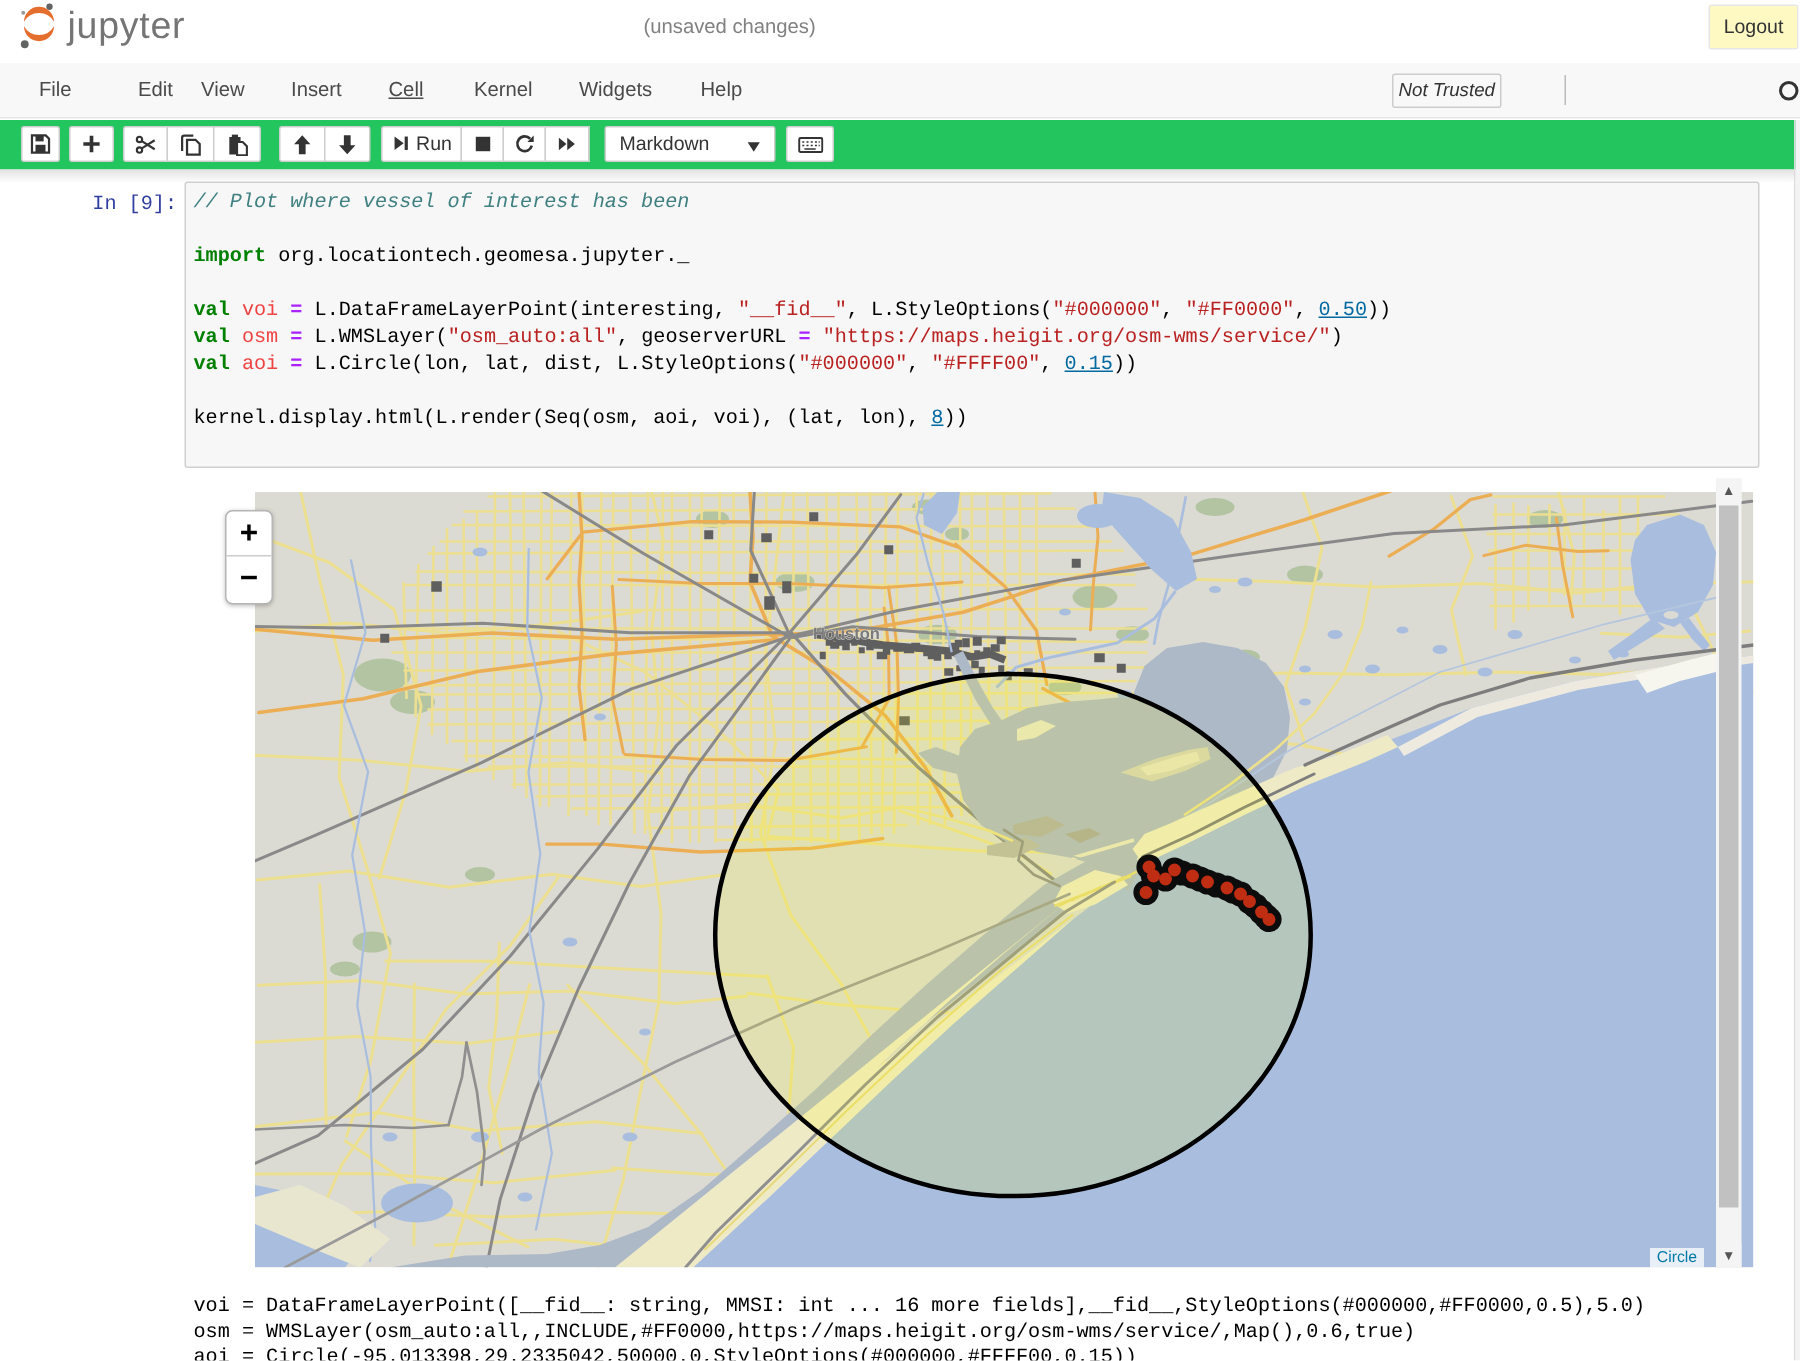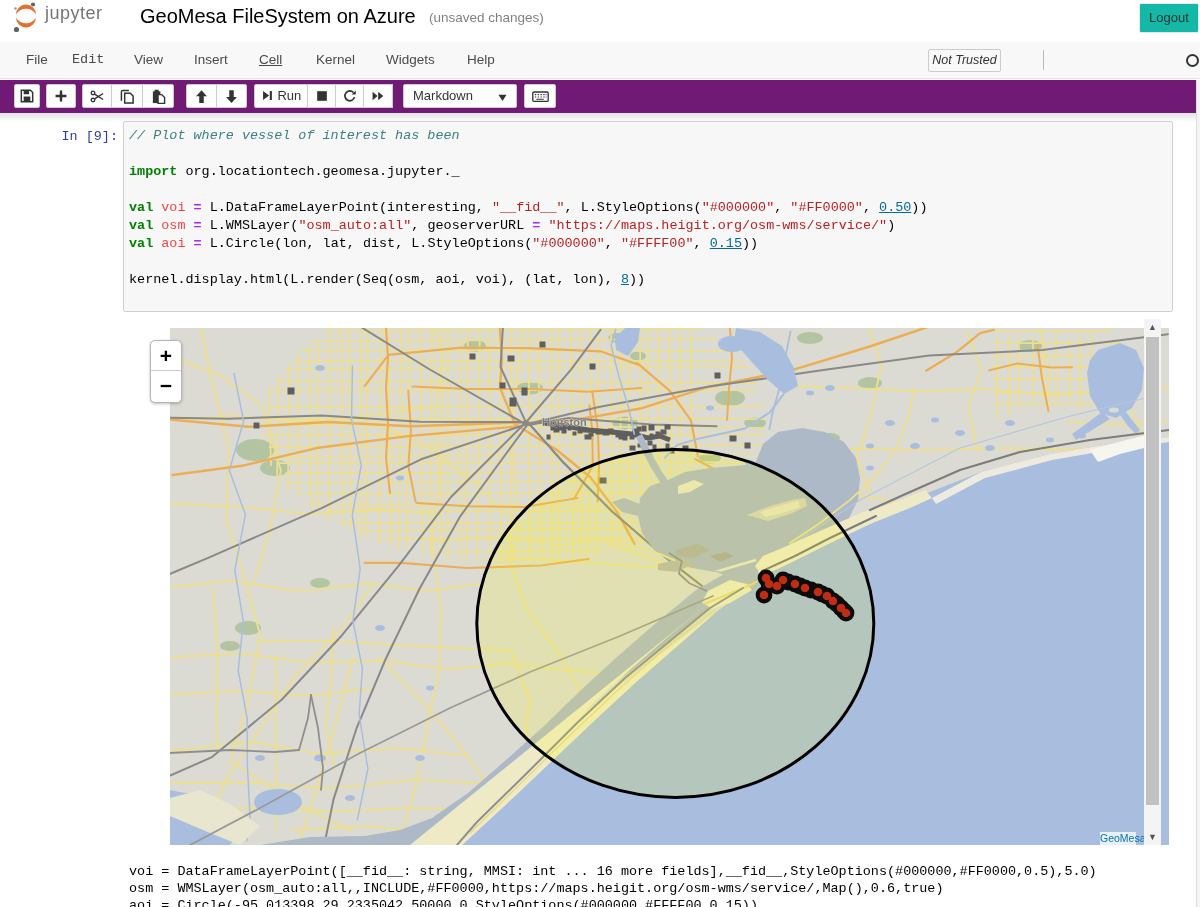--- a/index.html
+++ b/index.html
@@ -3,36 +3,36 @@
 <meta charset="utf-8">
 <style>
 * { margin:0; padding:0; box-sizing:border-box; }
 html,body { width:1200px; height:907px; overflow:hidden; background:#fff;
   font-family:"Liberation Sans", sans-serif; }
 #page { position:relative; width:1200px; height:907px; }
 
 
 #hdr { position:absolute; left:0; top:0; width:1200px; height:113px; background:#fff; }
 #logo { position:absolute; left:13px; top:4px; }
-#logotext { position:absolute; left:45px; top:3px; font-size:18px; color:#757576; letter-spacing:0.5px;}
+#logotext { position:absolute; left:45px; top:3px; font-size:25px; color:#757576; letter-spacing:0.5px;}
 #title { position:absolute; left:140px; top:5px; font-size:20px; color:#000; }
 #unsaved { position:absolute; left:429px; top:10px; font-size:13.5px; color:#818181; }
-#logout { position:absolute; left:1139px; top:3px; width:60px; height:30px; background:#14b8a6;
+#logout { position:absolute; left:1139px; top:3px; width:60px; height:30px; background:#fef9c3;
   border:1px solid #e7e7e7; border-radius:2px; font-size:13px; color:#333; text-align:center; line-height:28px;}
 #menubar { position:absolute; left:0; top:42px; width:1200px; height:37px; background:#f8f8f8;
   border-bottom:1px solid #e7e7e7; }
 .mitem { position:absolute; top:0; height:36px; line-height:36px; font-size:13.5px; color:#4a4a4a; }
 #nottrusted { position:absolute; left:928px; top:7px; width:73px; height:23px; border:1px solid #ccc;
   border-radius:2px; font-size:12.5px; color:#333; text-align:center; line-height:21px; background:transparent;font-style:italic;}
 #kernelname { position:absolute; left:1050px; top:0; height:36px; line-height:36px; font-size:13.8px; color:#777; }
 #kernelbar { position:absolute; left:1043px; top:8px; width:1px; height:20px; background:#bbb; }
 #kernelind { position:absolute; left:1186px; top:54px; width:13px; height:13px; border:2px solid #333;
   border-radius:50%; background:transparent; }
 
-#toolbar { position:absolute; left:0; top:80px; width:1200px; height:33px; background:#701a75; }
+#toolbar { position:absolute; left:0; top:80px; width:1200px; height:33px; background:#22c55e; }
 .tbtn { position:absolute; top:4px; height:24px; background:#fff; border:1px solid #cdcdcd;
   text-align:center; color:#333; }
 .tgrp { border-radius:2px; }
 #shadow { position:absolute; left:0; top:113px; width:1200px; height:9px;
   background:linear-gradient(#e2e2e2, rgba(255,255,255,0)); }
 
 
 #inprompt { position:absolute; left:48px; top:129px; width:70px; font-family:"Liberation Mono",monospace;
   font-size:13.45px; color:#303f9f; text-align:right; }
 #cellbox { position:absolute; left:123px; top:121px; width:1050px; height:191px; background:#f7f7f7;
@@ -73,27 +73,26 @@
 <div id="page">
   <div id="hdr">
     <svg id="logo" width="34" height="34" viewBox="0 0 34 34" style="position:absolute;left:12px;top:2px;">
       <path d="M 4 12.5 A 10 10 0 0 1 24 12.5 A 11.5 11.5 0 0 0 4 12.5 Z" fill="#e46e2e"></path>
       <path d="M 4 15.5 A 10 10 0 0 0 24 15.5 A 11.5 11.5 0 0 1 4 15.5 Z" fill="#e46e2e"></path>
       <circle cx="3.5" cy="6.5" r="1.3" fill="#9a9a9b"></circle>
       <circle cx="21" cy="2.5" r="2.1" fill="#616262"></circle>
       <circle cx="4.5" cy="27.5" r="2.6" fill="#616262"></circle>
     </svg>
     <div id="logotext">jupyter</div>
-    <div id="title">GeoMesa FileSystem on Azure</div>
     <div id="unsaved">(unsaved changes)</div>
     <div id="logout">Logout</div>
   </div>
   <div id="menubar">
     <div class="mitem" style="left:26px;">File</div>
-    <div class="mitem" style="left:72px;font-family:Liberation Mono, monospace;">Edit</div>
+    <div class="mitem" style="left:92px;">Edit</div>
     <div class="mitem" style="left:134px;">View</div>
     <div class="mitem" style="left:194px;">Insert</div>
     <div class="mitem" style="left:259px;text-decoration:underline;">Cell</div>
     <div class="mitem" style="left:316px;">Kernel</div>
     <div class="mitem" style="left:386px;">Widgets</div>
     <div class="mitem" style="left:467px;">Help</div>
     <div id="nottrusted">Not Trusted</div>
     <div id="kernelbar"></div>
   </div>
   <div id="kernelind"></div>
@@ -492,21 +491,21 @@
 <circle cx="648" cy="264" r="4.3" fill="#bf2d13"></circle>
 <circle cx="657" cy="268" r="4.3" fill="#bf2d13"></circle>
 <circle cx="663" cy="273" r="4.3" fill="#bf2d13"></circle>
 <circle cx="671" cy="280" r="4.3" fill="#bf2d13"></circle>
 <circle cx="676" cy="285" r="4.3" fill="#bf2d13"></circle>
 </svg></div>
   <div id="zoomctl">
       <div class="zb zb1">+</div>
       <div class="zb">−</div>
     </div>
-  <div id="attr">GeoMesa</div>
+  <div id="attr">Circle</div>
   <div id="sbar"></div>
   <div id="sthumb"></div>
   <div class="sarrow" style="top:319px;">▲</div>
   <div class="sarrow" style="top:829px;">▼</div>
   <div id="pedge"></div>
   <div id="pedge2"></div>
 
   <div id="textout">voi = DataFrameLayerPoint([__fid__: string, MMSI: int ... 16 more fields],__fid__,StyleOptions(#000000,#FF0000,0.5),5.0)
 osm = WMSLayer(osm_auto:all,,INCLUDE,#FF0000,https://maps.heigit.org/osm-wms/service/,Map(),0.6,true)
 aoi = Circle(-95.013398,29.2335042,50000.0,StyleOptions(#000000,#FFFF00,0.15))</div>

